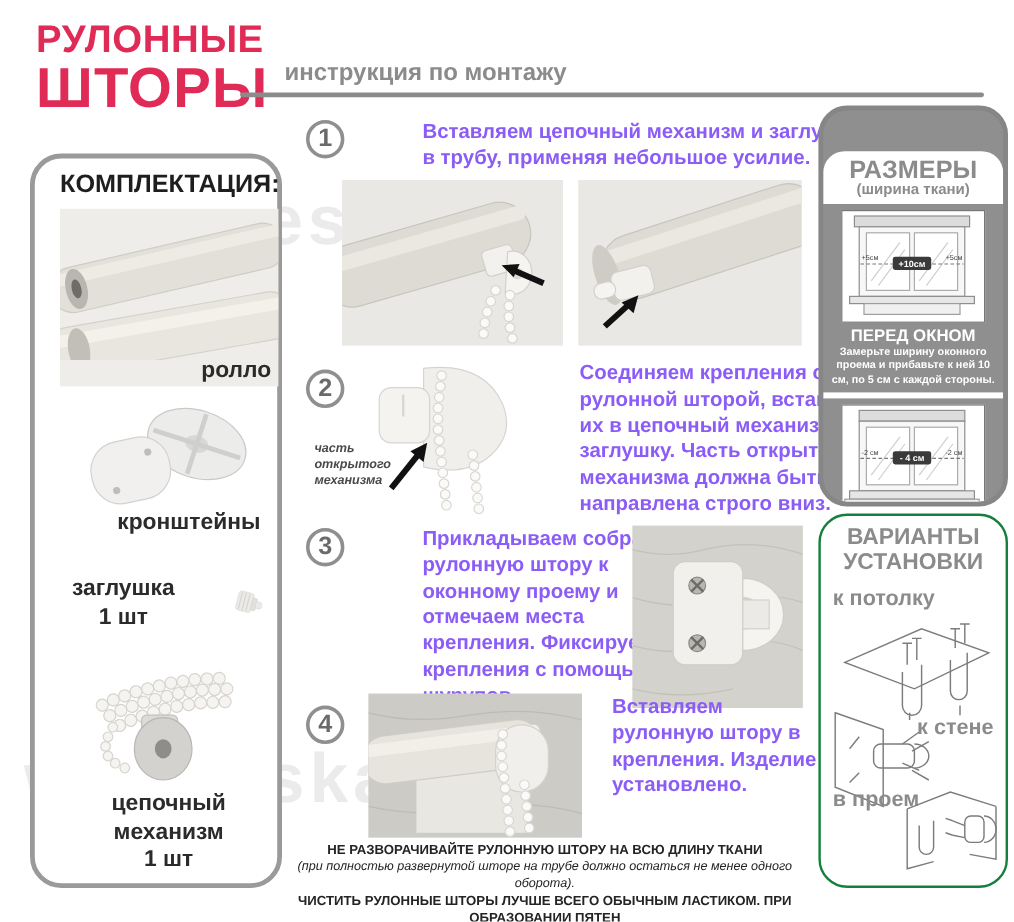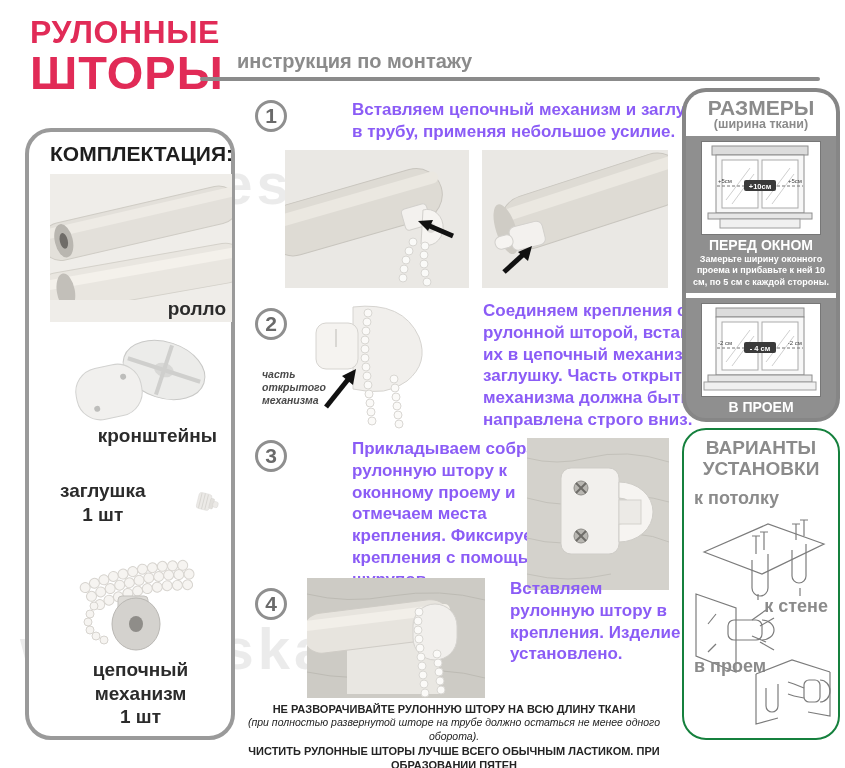--- a/index.html
+++ b/index.html
@@ -31,21 +31,21 @@
   .steptext{position:absolute;font-weight:bold;font-size:17px;line-height:1.28;color:#8b5cf6;margin-left:45px;}
   .photo{position:absolute;background:#e8e6e2;overflow:hidden;}
   .caption{position:absolute;font-style:italic;font-size:10.5px;color:#4a4a4a;line-height:1.25;font-weight:bold;}
   
   .warning{position:absolute;left:233px;top:702px;width:442px;text-align:center;color:#242424;}
   .warning .b{font-weight:bold;font-size:11px;line-height:1.3;}
   .warning .i{font-style:italic;font-size:10.5px;line-height:1.3;}
   
   .sizes{position:absolute;left:682px;top:88px;width:158px;height:334px;box-sizing:border-box;
          border:4px solid #868686;border-radius:24px;background:#8f8f8f;overflow:hidden;}
-  .sizes-head{background:#fff;text-align:center;padding:5px 0 4px;border-radius:18px 18px 0 0;}
+  .sizes-head{background:#fff;text-align:center;padding:5px 0 4px;border-radius:18px 18px 0 0;margin-top:34px;}
   .sizes-head .t{font-weight:bold;font-size:21px;color:#8b8b8b;line-height:1;}
   .sizes-head .s{font-weight:bold;font-size:12.5px;color:#8b8b8b;line-height:1.1;}
   .win-box{width:118px;height:92px;margin:5px auto 3px;background:#fff;border:1px solid #777;}
   .sz-title{text-align:center;color:#fff;font-weight:bold;font-size:14px;line-height:1.1;}
   .sz-text{text-align:center;color:#fff;font-weight:bold;font-size:9px;line-height:1.25;padding:1px 6px 4px;}
   .sz-div{height:5px;background:#fff;margin:1px 0;}
   
   .mount{position:absolute;left:682px;top:428px;width:158px;height:312px;box-sizing:border-box;
          border:2px solid #15803d;border-radius:24px;background:#fff;overflow:hidden;}
   .mount-h{margin-top:8px;text-align:center;font-weight:bold;font-size:19px;color:#8b8b8b;line-height:1.1;}

